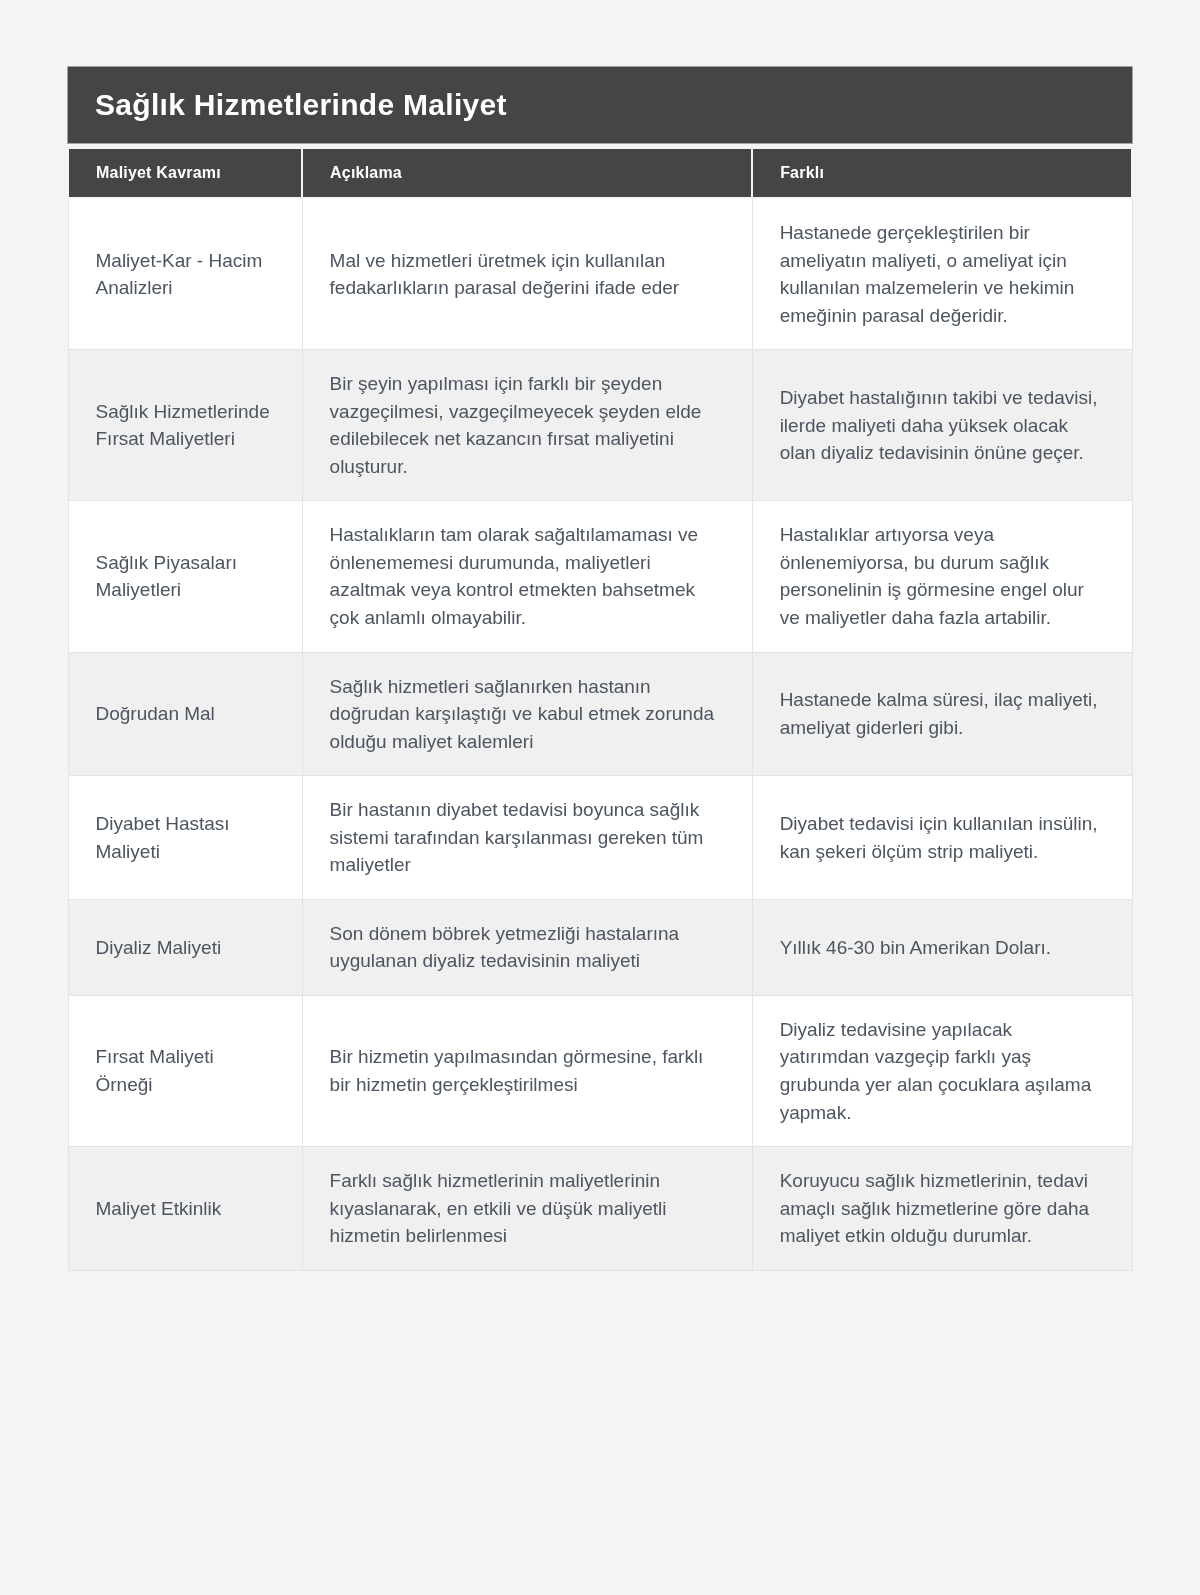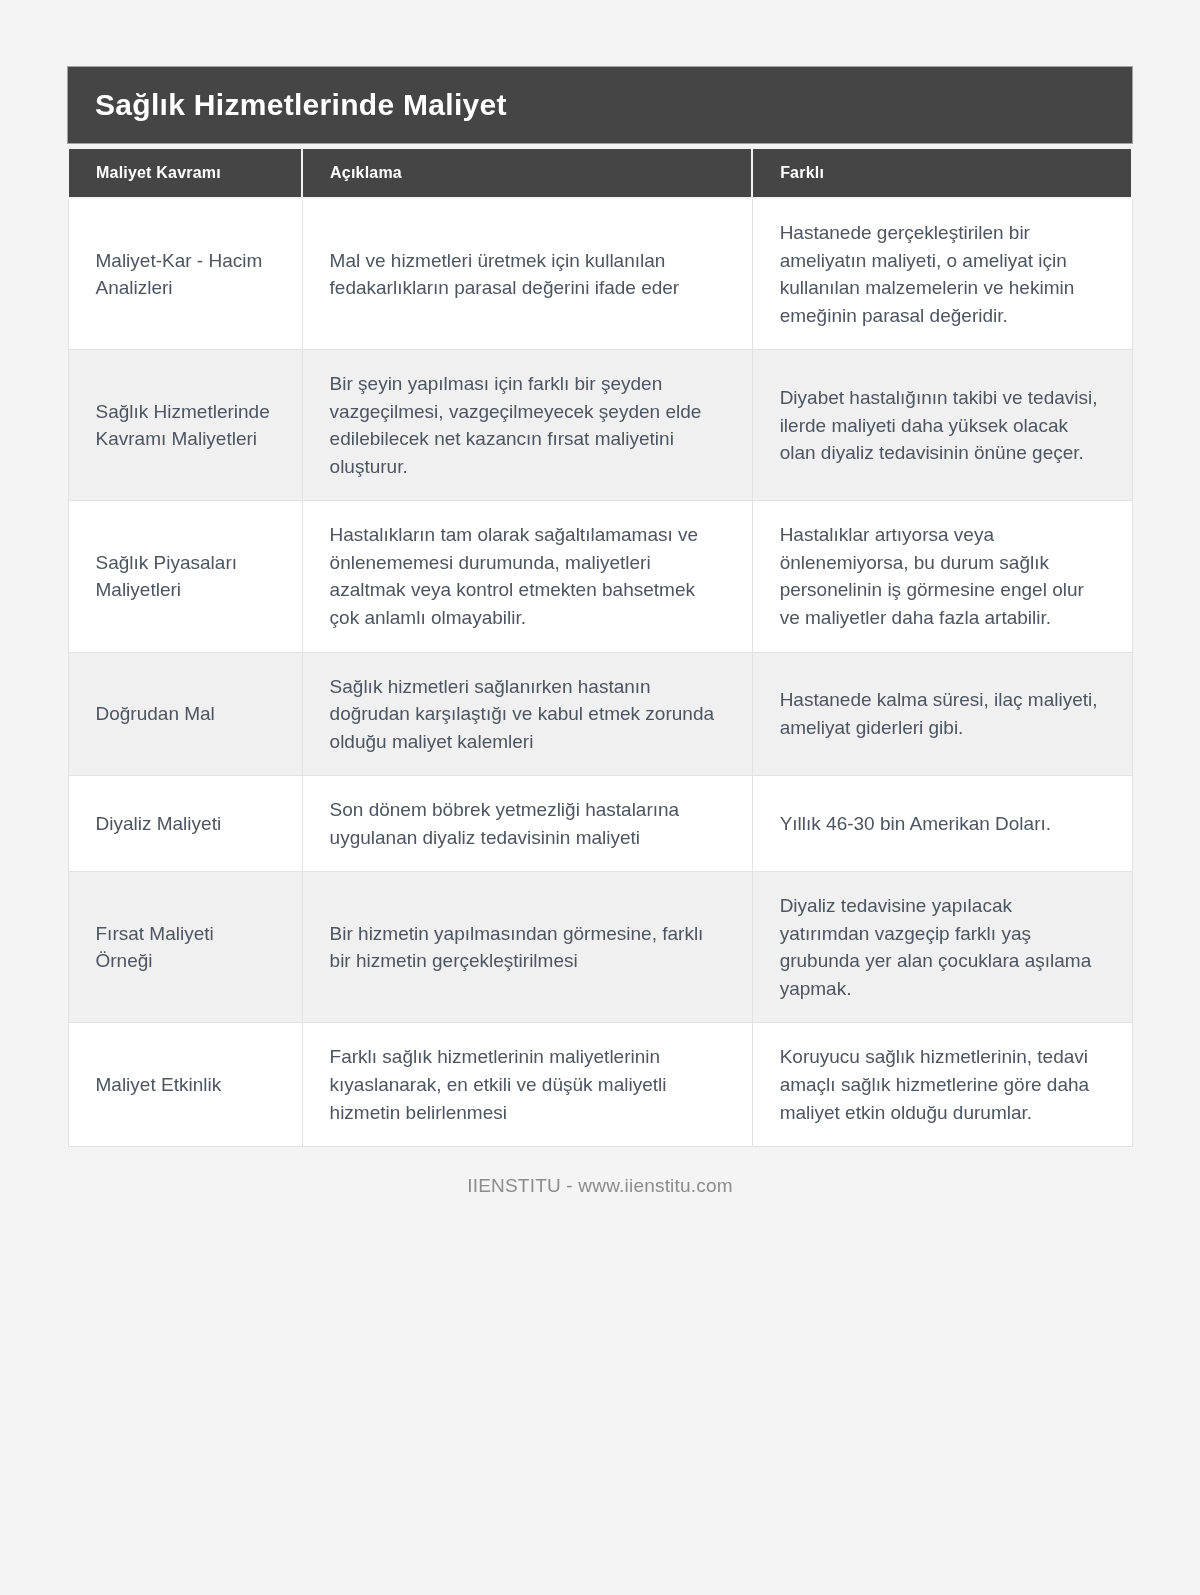--- a/index.html
+++ b/index.html
@@ -99,47 +99,51 @@
           <th>Farklı</th>
         </tr>
       </thead>
       <tbody>
         <tr>
           <td>Maliyet-Kar - Hacim Analizleri</td>
           <td>Mal ve hizmetleri üretmek için kullanılan fedakarlıkların parasal değerini ifade eder</td>
           <td>Hastanede gerçekleştirilen bir ameliyatın maliyeti, o ameliyat için kullanılan malzemelerin ve hekimin emeğinin parasal değeridir.</td>
         </tr>
         <tr>
-          <td>Sağlık Hizmetlerinde Kavramı Maliyetleri</td>
+          <td>Sağlık Hizmetlerinde Fırsat Maliyetleri</td>
           <td>Bir şeyin yapılması için farklı bir şeyden vazgeçilmesi, vazgeçilmeyecek şeyden elde edilebilecek net kazancın fırsat maliyetini oluşturur.</td>
           <td>Diyabet hastalığının takibi ve tedavisi, ilerde maliyeti daha yüksek olacak olan diyaliz tedavisinin önüne geçer.</td>
         </tr>
         <tr>
           <td>Sağlık Piyasaları Maliyetleri</td>
           <td>Hastalıkların tam olarak sağaltılamaması ve önlenememesi durumunda, maliyetleri azaltmak veya kontrol etmekten bahsetmek çok anlamlı olmayabilir.</td>
           <td>Hastalıklar artıyorsa veya önlenemiyorsa, bu durum sağlık personelinin iş görmesine engel olur ve maliyetler daha fazla artabilir.</td>
         </tr>
         <tr>
           <td>Doğrudan Mal</td>
           <td>Sağlık hizmetleri sağlanırken hastanın doğrudan karşılaştığı ve kabul etmek zorunda olduğu maliyet kalemleri</td>
           <td>Hastanede kalma süresi, ilaç maliyeti, ameliyat giderleri gibi.</td>
+        </tr>
+        <tr>
+          <td>Diyabet Hastası Maliyeti</td>
+          <td>Bir hastanın diyabet tedavisi boyunca sağlık sistemi tarafından karşılanması gereken tüm maliyetler</td>
+          <td>Diyabet tedavisi için kullanılan insülin, kan şekeri ölçüm strip maliyeti.</td>
         </tr>
         <tr>
           <td>Diyaliz Maliyeti</td>
           <td>Son dönem böbrek yetmezliği hastalarına uygulanan diyaliz tedavisinin maliyeti</td>
           <td>Yıllık 46-30 bin Amerikan Doları.</td>
         </tr>
         <tr>
           <td>Fırsat Maliyeti Örneği</td>
           <td>Bir hizmetin yapılmasından görmesine, farklı bir hizmetin gerçekleştirilmesi</td>
           <td>Diyaliz tedavisine yapılacak yatırımdan vazgeçip farklı yaş grubunda yer alan çocuklara aşılama yapmak.</td>
         </tr>
         <tr>
           <td>Maliyet Etkinlik</td>
           <td>Farklı sağlık hizmetlerinin maliyetlerinin kıyaslanarak, en etkili ve düşük maliyetli hizmetin belirlenmesi</td>
           <td>Koruyucu sağlık hizmetlerinin, tedavi amaçlı sağlık hizmetlerine göre daha maliyet etkin olduğu durumlar.</td>
         </tr>
       </tbody>
     </table>
   </div>
 
-  <div class="footer">IIENSTITU - www.iienstitu.com</div>
 </div>
 
 </body></html>

